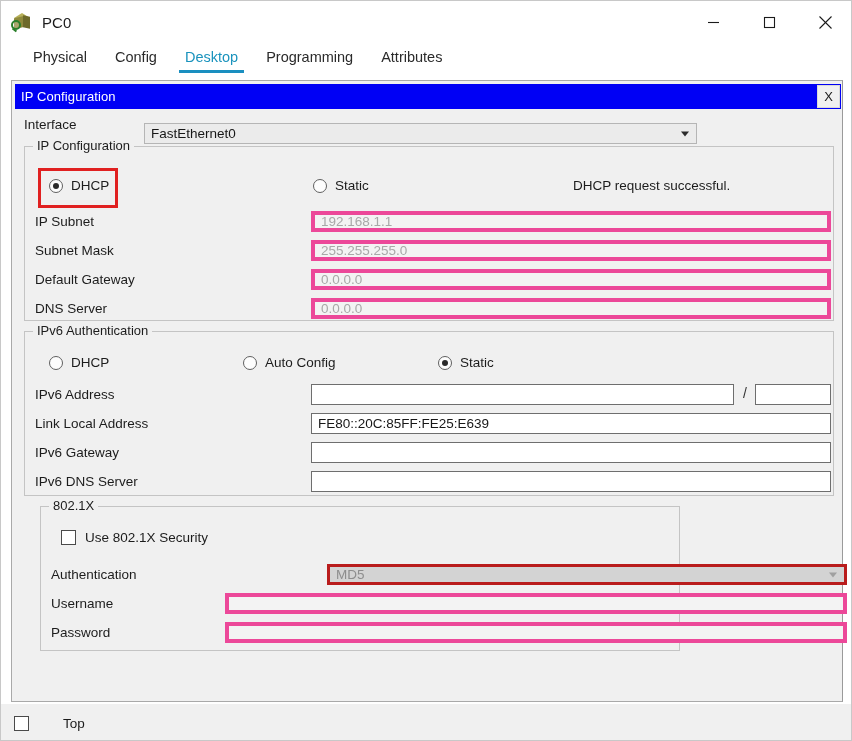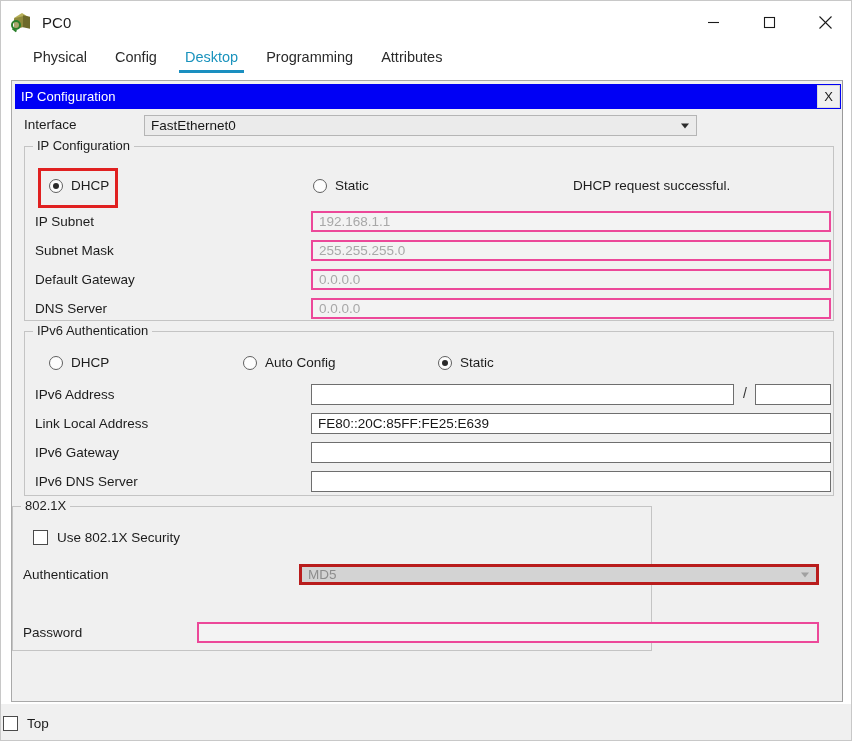--- a/index.html
+++ b/index.html
@@ -164,21 +164,21 @@
     width: 810px; height: 22px;
   }
   .iface-label {
     position: absolute;
     left: 0; top: 2px;
     font-size: 13.5px;
     color: #1c1c1c;
   }
   .combo {
     position: absolute;
-    left: 120px; top: 0;
+    left: 120px; top: 8px;
     width: 553px; height: 21px;
     background: #ebebeb;
     border: 1px solid #b5b5b5;
     display: flex;
     align-items: center;
   }
   .combo .combo-val {
     margin-left: 6px;
     font-size: 13.5px;
     color: #171717;
@@ -203,21 +203,21 @@
     position: absolute;
     top: -9px; left: 8px;
     padding: 0 4px;
     background: #f0f0f0;
     font-size: 13px;
     color: #1c1c1c;
   }
 
   #group-ipv4 { left: 12px; top: 65px; width: 810px; height: 175px; }
   #group-ipv6 { left: 12px; top: 250px; width: 810px; height: 165px; }
-  #group-8021x { left: 0; top: 425px; width: 640px; height: 145px; }
+  #group-8021x { left: 28px; top: 425px; width: 640px; height: 145px; }
 
   
   .radio {
     position: absolute;
     display: flex;
     align-items: center;
   }
   .radio .dot {
     width: 14px; height: 14px;
     border: 1px solid #606060;
@@ -248,21 +248,21 @@
     left: 0; top: 3px;
     font-size: 13.5px;
     color: #1c1c1c;
     white-space: nowrap;
   }
   .frow .fbox {
     position: absolute;
     left: 276px;
     width: 520px; height: 21px;
     background: #f3f3f3;
-    border: 2px solid #ec4899;
+    border: 4px solid #ec4899;
     display: flex;
     align-items: center;
   }
   .frow .fbox .fval {
     margin-left: 6px;
     font-size: 13.5px;
     color: #a8a8a8;
     white-space: nowrap;
   }
   .frow .fbox.enabled {
@@ -356,21 +356,21 @@
 
   
   .bottom-bar {
     position: absolute;
     left: 0; top: 703px;
     width: 852px; height: 38px;
     background: #f0f0f0;
     display: flex;
     align-items: center;
   }
-  .bottom-bar .cbrow { position: static; margin-left: 2px; }
+  .bottom-bar .cbrow { position: static; margin-left: 13px; gap: 25px; }
 </style>
 </head>
 <body>
 
 <div id="app">
 
   <div class="titlebar">
     <div class="title-icon">
       <div class="box-top"></div>
       <div class="box-face"></div>
@@ -526,20 +526,26 @@
       </div>
 
       <div class="frow" style="top:57px;">
         <span class="flabel">Authentication</span>
         <div class="combo-dis">
           <span class="cval">MD5</span>
           <span class="arrow2"></span>
         </div>
       </div>
 
+      <div class="frow" style="top:86px;">
+        <span class="flabel">Username</span>
+        <div class="fbox" style="left:174px; width:622px;">
+          <span class="fval"></span>
+        </div>
+      </div>
 
       <div class="frow" style="top:115px;">
         <span class="flabel">Password</span>
         <div class="fbox" style="left:174px; width:622px;">
           <span class="fval"></span>
         </div>
       </div>
     </div>
 
   </div>

